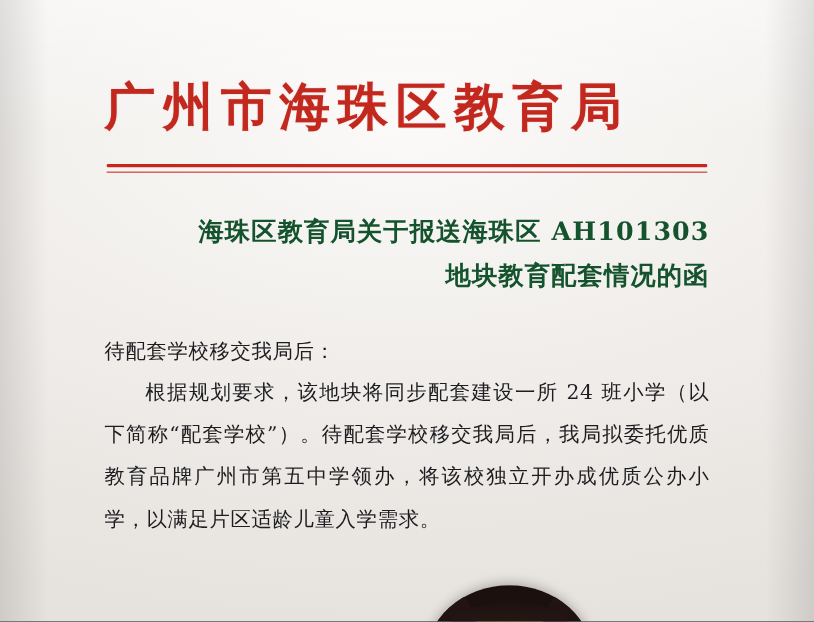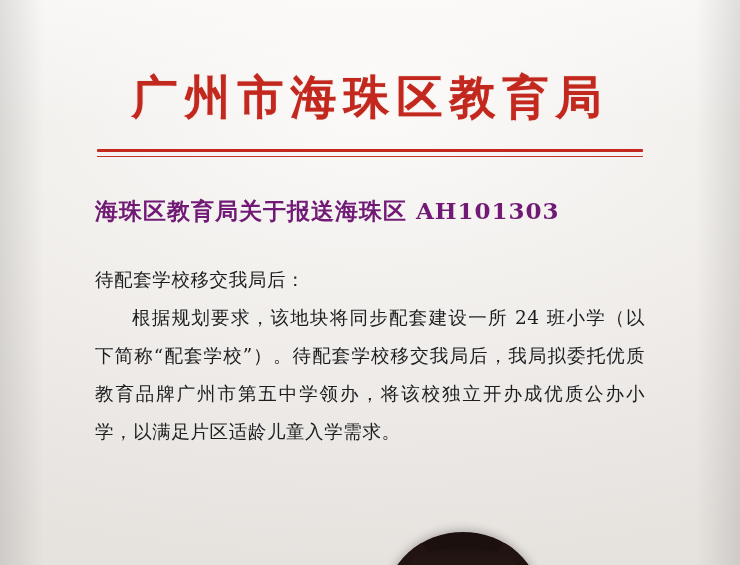--- a/index.html
+++ b/index.html
@@ -31,21 +31,20 @@
     pointer-events: none;
   }
   .doc {
     position: absolute;
     left: 0; right: 0; top: 0;
     padding: 0 95px;
     box-sizing: border-box;
   }
   .letterhead {
     margin-top: 72px;
-    text-align: center;
     color: #c3281f;
     font-family: "DejaVu Serif", serif;
     font-weight: bold;
     font-size: 46px;
     letter-spacing: 7px;
     line-height: 1.1;
     text-shadow: 0 0 1px rgba(195,40,31,0.5);
     white-space: nowrap;
   }
   .rule-wrap {
@@ -58,24 +57,24 @@
     border-radius: 1px;
   }
   .rule-thin {
     height: 1px;
     background: #c3281f;
     margin-top: 4px;
     opacity: 0.95;
   }
   .title {
     margin-top: 34px;
-    text-align: left;
+    text-align: right;
     font-family: "DejaVu Serif", serif;
     font-weight: bold;
-    color: #701a75;
+    color: #14532d;
     font-size: 23px;
     line-height: 1.75;
     letter-spacing: 1px;
   }
   .title .line2 {
     display: block;
   }
   .body-block {
     margin-top: 30px;
     font-family: "DejaVu Serif", serif;
@@ -145,20 +144,21 @@
 
     <div class="letterhead">广州市海珠区教育局</div>
 
     <div class="rule-wrap">
       <div class="rule-thick"></div>
       <div class="rule-thin"></div>
     </div>
 
     <div class="title">
       <span class="line1">海珠区教育局关于报送海珠区 AH101303</span>
+      <span class="line2">地块教育配套情况的函</span>
     </div>
 
     <div class="body-block">
       <p class="p">待配套学校移交我局后：</p>
       <p class="p indent">根据规划要求，该地块将同步配套建设一所 24 班小学（以下简称“配套学校”）。待配套学校移交我局后，我局拟委托优质教育品牌广州市第五中学领办，将该校独立开办成优质公办小学，以满足片区适龄儿童入学需求。</p>
 
     </div>
   </div>
 
   <div class="photo-overlay">

